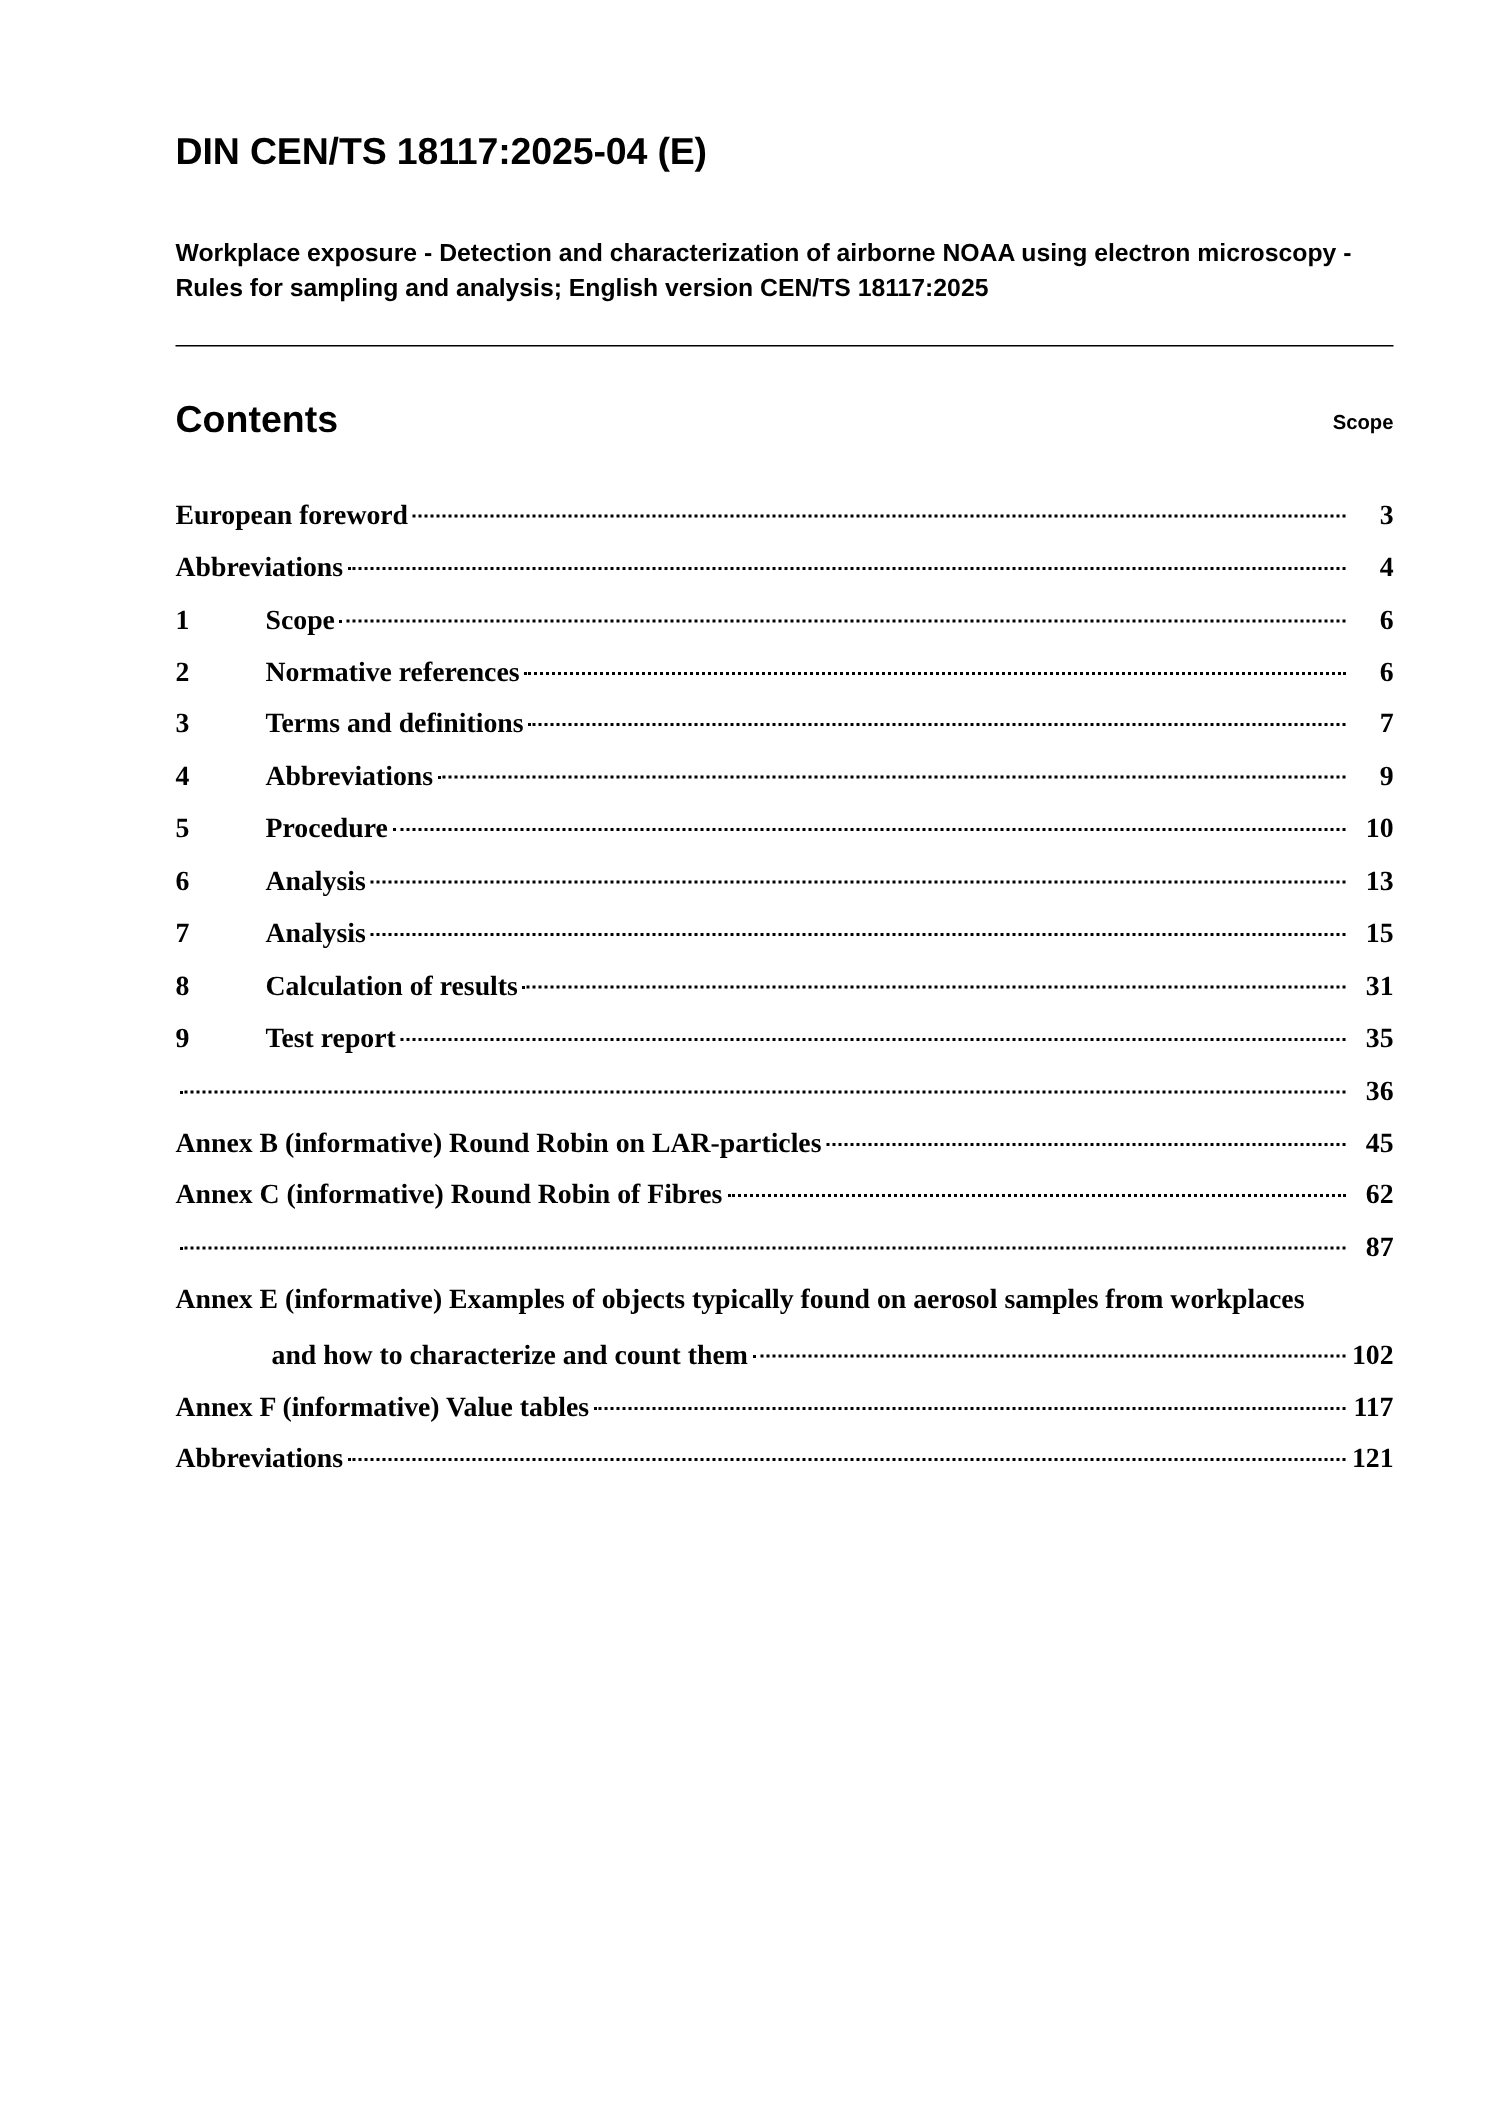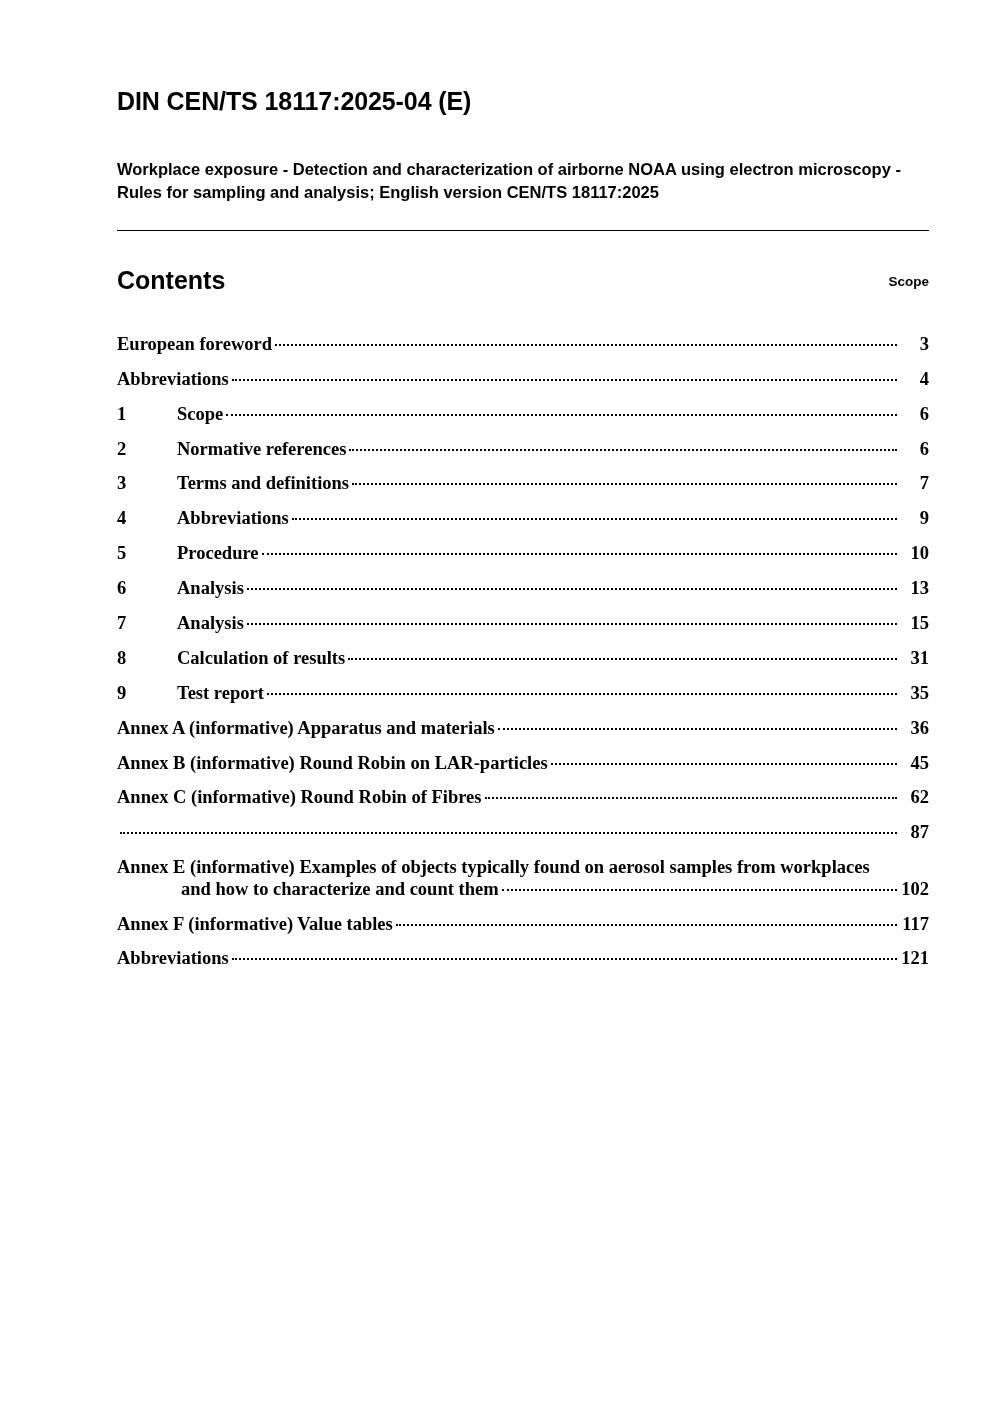--- a/index.html
+++ b/index.html
@@ -115,21 +115,21 @@
     display: flex;
     align-items: center;
     width: 100%;
   }
   .two-line .line2 {
     display: flex;
     align-items: baseline;
     width: 100%;
     padding-left: 64px;
     box-sizing: border-box;
-    margin-top: 3px;
+    margin-top: 18px;
   }
   .two-line .line1 .txt {
     white-space: normal;
   }
   .nowrap { white-space: nowrap; }
 </style>
 </head>
 <body>
 
 <div class="page">
@@ -215,21 +215,20 @@
       </div>
 
       <div class="toc-row">
         <span class="toc-num">9</span>
         <span class="toc-label">Test report</span>
         <span class="leader"></span>
         <span class="toc-page">35</span>
       </div>
 
       <div class="toc-row">
-        <span class="toc-label">Annex A (informative)  Apparatus and materials</span>
         <span class="leader"></span>
         <span class="toc-page">36</span>
       </div>
 
       <div class="toc-row">
         <span class="toc-label">Annex B (informative)  Round Robin on LAR-particles</span>
         <span class="leader"></span>
         <span class="toc-page">45</span>
       </div>
 

